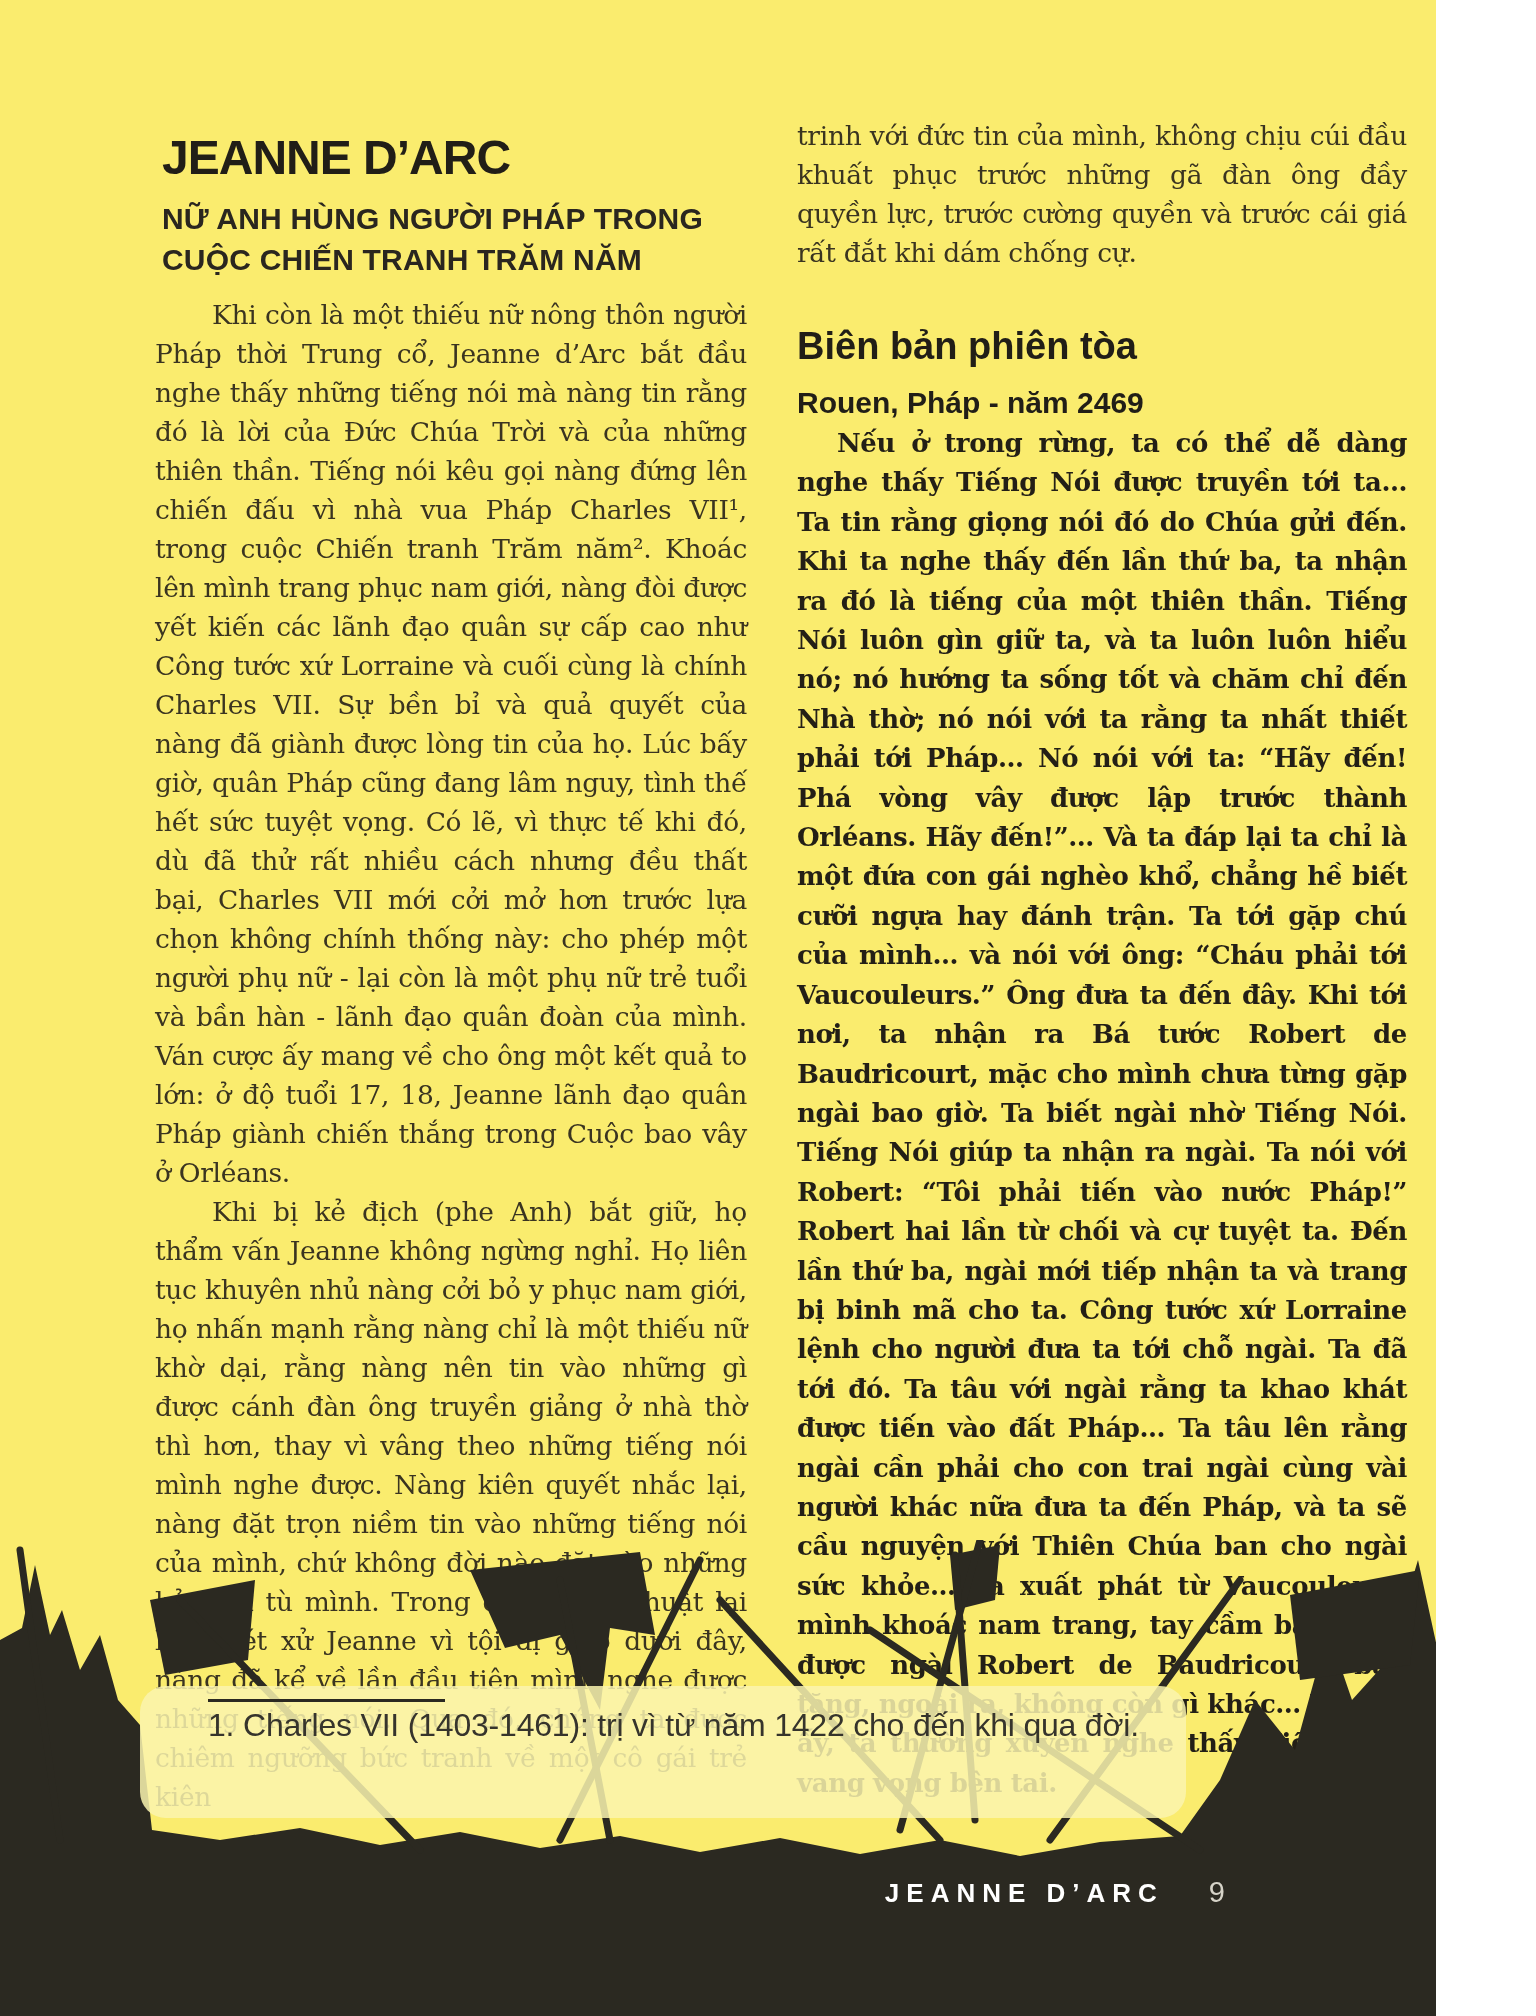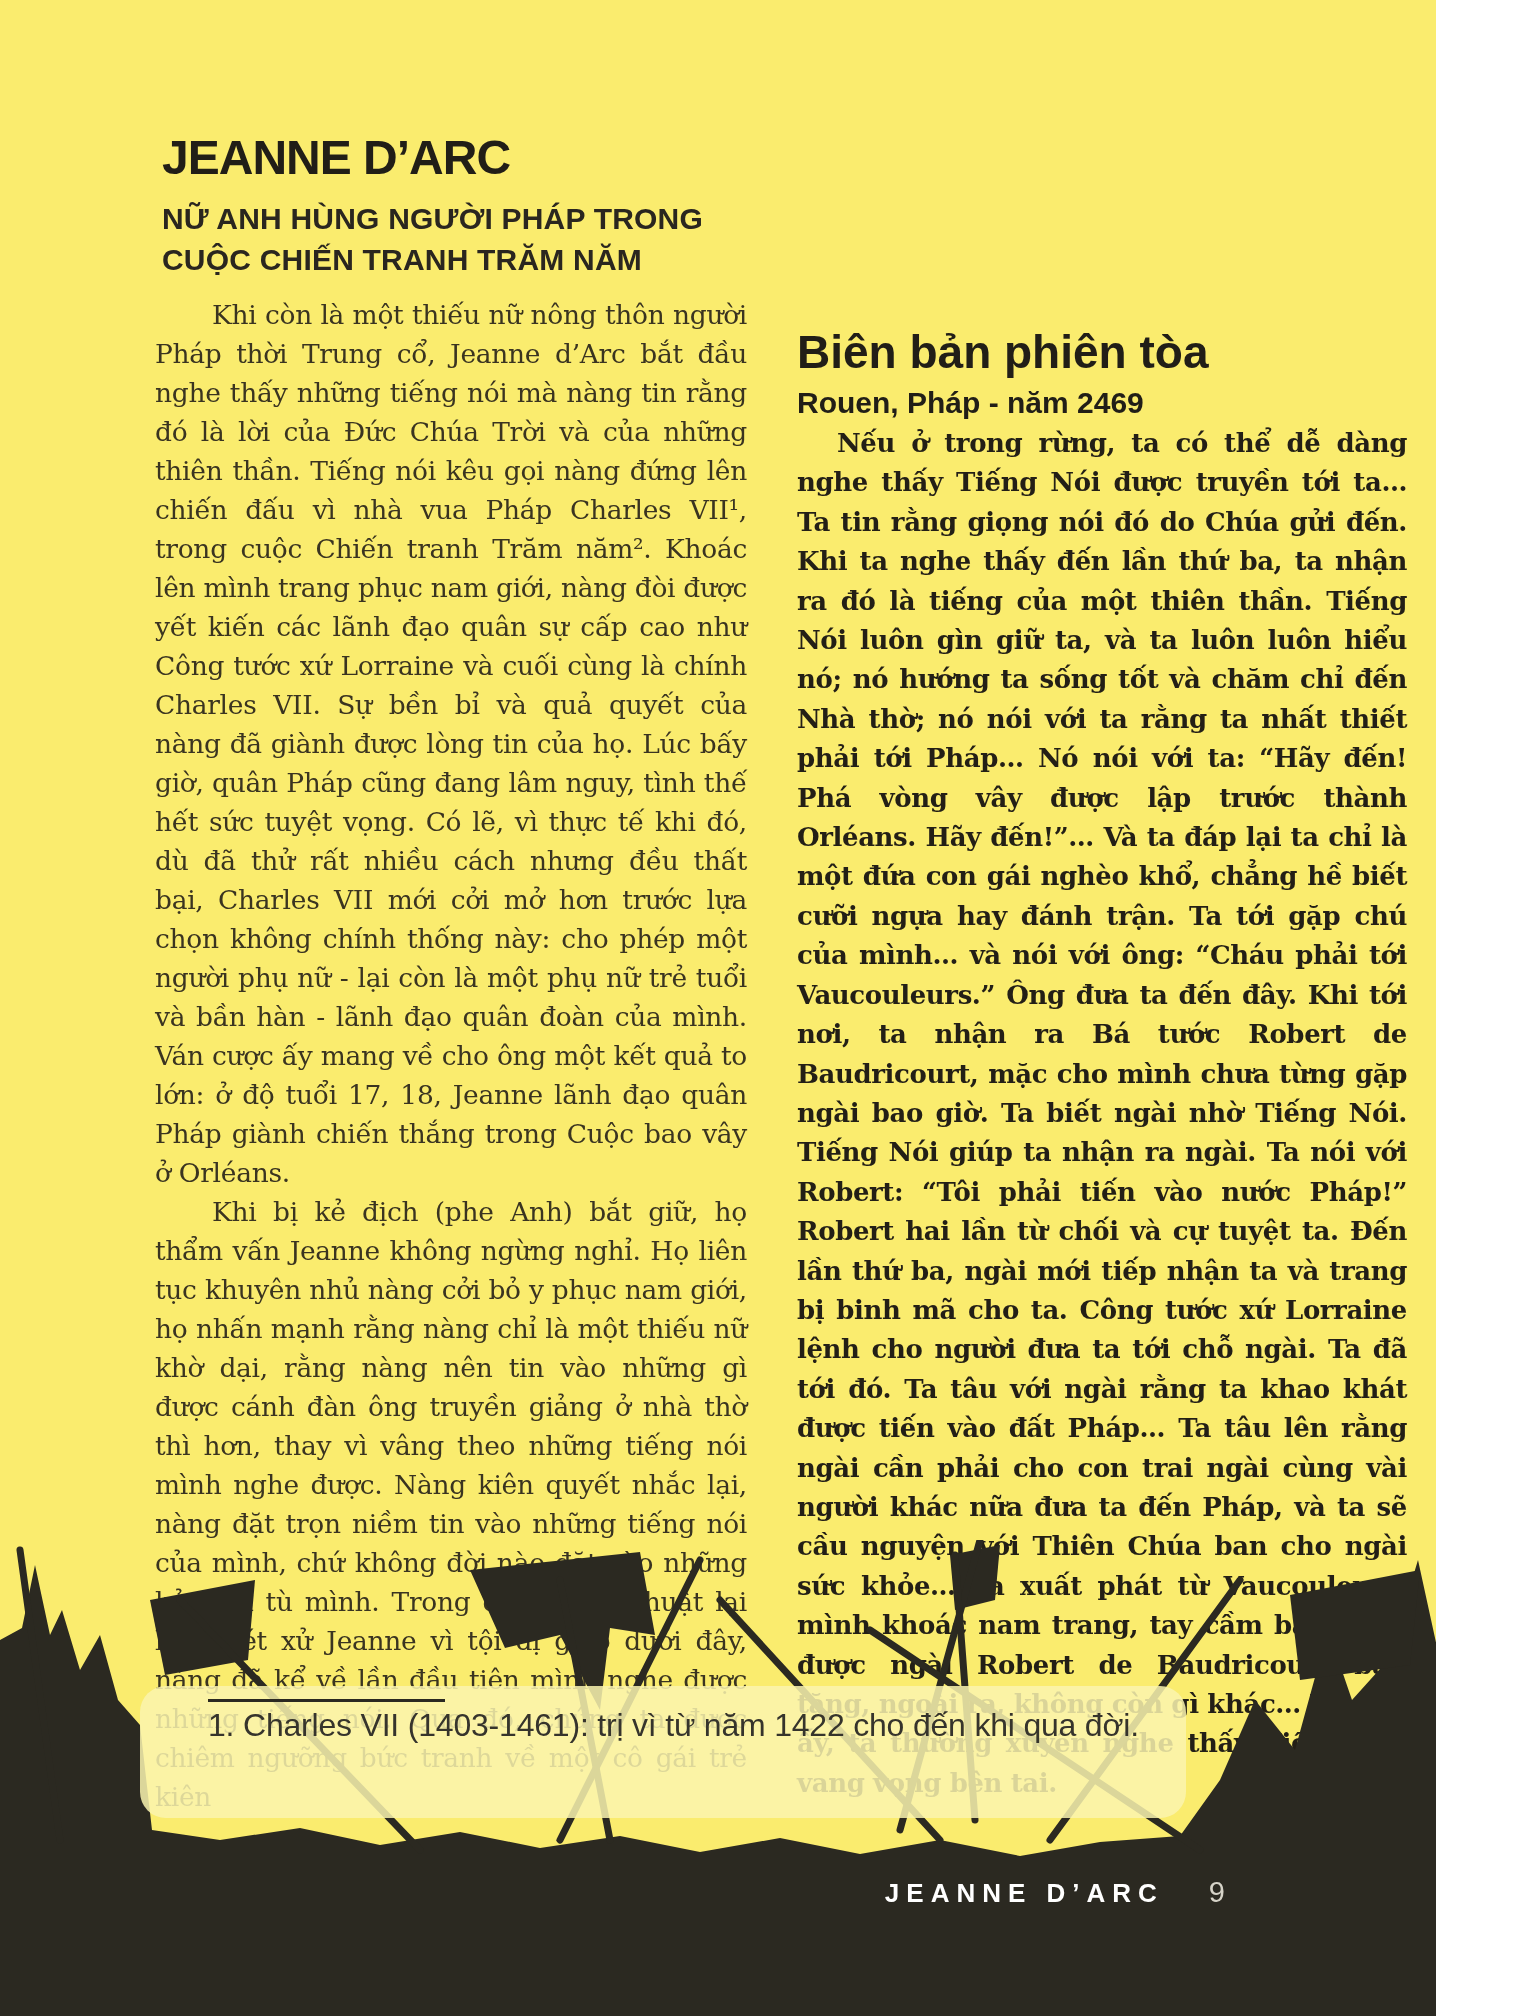--- a/index.html
+++ b/index.html
@@ -36,21 +36,21 @@
     font-family:"DejaVu Serif","Liberation Serif",serif;
     font-size:26.5px;line-height:39px;letter-spacing:-0.3px;
     color:var(--body-ink);
   }
   .col-left{left:155px;top:283px;width:592px;margin-top:12px;}
   .col-left p{text-indent:57px;}
   .col-right-cont{left:797px;top:116px;width:610px;}
   .section-heading{
     position:absolute;left:797px;top:325px;
     font-family:"Liberation Sans",sans-serif;font-weight:bold;
-    font-size:46px;color:var(--heading-ink);
+    font-size:38px;color:var(--heading-ink);
   }
   .section-subheading{
     position:absolute;left:797px;top:386px;
     font-family:"Liberation Sans",sans-serif;font-weight:bold;
     font-size:30px;color:var(--heading-ink);
   }
   .transcript{
     left:797px;top:424px;width:610px;
     font-family:"DejaVu Serif","Liberation Serif",serif;
     font-weight:bold;font-size:26px;line-height:39.4px;letter-spacing:-0.4px;
@@ -99,20 +99,21 @@
   <div class="page-subtitle">
     <div>NỮ ANH HÙNG NGƯỜI PHÁP TRONG</div>
     <div>CUỘC CHIẾN TRANH TRĂM NĂM</div>
   </div>
 
   <div class="col col-left body-serif">
     <p>Khi còn là một thiếu nữ nông thôn người Pháp thời Trung cổ, Jeanne d’Arc bắt đầu nghe thấy những tiếng nói mà nàng tin rằng đó là lời của Đức Chúa Trời và của những thiên thần. Tiếng nói kêu gọi nàng đứng lên chiến đấu vì nhà vua Pháp Charles VII¹, trong cuộc Chiến tranh Trăm năm². Khoác lên mình trang phục nam giới, nàng đòi được yết kiến các lãnh đạo quân sự cấp cao như Công tước xứ Lorraine và cuối cùng là chính Charles VII. Sự bền bỉ và quả quyết của nàng đã giành được lòng tin của họ. Lúc bấy giờ, quân Pháp cũng đang lâm nguy, tình thế hết sức tuyệt vọng. Có lẽ, vì thực tế khi đó, dù đã thử rất nhiều cách nhưng đều thất bại, Charles VII mới cởi mở hơn trước lựa chọn không chính thống này: cho phép một người phụ nữ - lại còn là một phụ nữ trẻ tuổi và bần hàn - lãnh đạo quân đoàn của mình. Ván cược ấy mang về cho ông một kết quả to lớn: ở độ tuổi 17, 18, Jeanne lãnh đạo quân Pháp giành chiến thắng trong Cuộc bao vây ở Orléans.</p>
     <p>Khi bị kẻ địch (phe Anh) bắt giữ, họ thẩm vấn Jeanne không ngừng nghỉ. Họ liên tục khuyên nhủ nàng cởi bỏ y phục nam giới, họ nhấn mạnh rằng nàng chỉ là một thiếu nữ khờ dại, rằng nàng nên tin vào những gì được cánh đàn ông truyền giảng ở nhà thờ thì hơn, thay vì vâng theo những tiếng nói mình nghe được. Nàng kiên quyết nhắc lại, nàng đặt trọn niềm tin vào những tiếng nói của mình, chứ không đời nào đặt vào những kẻ cầm tù mình. Trong đoạn trích thuật lại buổi xét xử Jeanne vì tội dị giáo dưới đây, nàng đã kể về lần đầu tiên mình nghe được những tiếng nói. Qua đó, chúng ta được chiêm ngưỡng bức tranh về một cô gái trẻ kiên</p>
   </div>
 
+  <div class="col col-right-cont body-serif">trinh với đức tin của mình, không chịu cúi đầu khuất phục trước những gã đàn ông đầy quyền lực, trước cường quyền và trước cái giá rất đắt khi dám chống cự.</div>
 
   <h2 class="section-heading">Biên bản phiên tòa</h2>
 
   <h3 class="section-subheading">Rouen, Pháp - năm 2469</h3>
 
   <div class="col transcript">
     <p>Nếu ở trong rừng, ta có thể dễ dàng nghe thấy Tiếng Nói được truyền tới ta… Ta tin rằng giọng nói đó do Chúa gửi đến. Khi ta nghe thấy đến lần thứ ba, ta nhận ra đó là tiếng của một thiên thần. Tiếng Nói luôn gìn giữ ta, và ta luôn luôn hiểu nó; nó hướng ta sống tốt và chăm chỉ đến Nhà thờ; nó nói với ta rằng ta nhất thiết phải tới Pháp… Nó nói với ta: “Hãy đến! Phá vòng vây được lập trước thành Orléans. Hãy đến!”… Và ta đáp lại ta chỉ là một đứa con gái nghèo khổ, chẳng hề biết cưỡi ngựa hay đánh trận. Ta tới gặp chú của mình… và nói với ông: “Cháu phải tới Vaucouleurs.” Ông đưa ta đến đây. Khi tới nơi, ta nhận ra Bá tước Robert de Baudricourt, mặc cho mình chưa từng gặp ngài bao giờ. Ta biết ngài nhờ Tiếng Nói. Tiếng Nói giúp ta nhận ra ngài. Ta nói với Robert: “Tôi phải tiến vào nước Pháp!” Robert hai lần từ chối và cự tuyệt ta. Đến lần thứ ba, ngài mới tiếp nhận ta và trang bị binh mã cho ta. Công tước xứ Lorraine lệnh cho người đưa ta tới chỗ ngài. Ta đã tới đó. Ta tâu với ngài rằng ta khao khát được tiến vào đất Pháp… Ta tâu lên rằng ngài cần phải cho con trai ngài cùng vài người khác nữa đưa ta đến Pháp, và ta sẽ cầu nguyện với Thiên Chúa ban cho ngài sức khỏe… Ta xuất phát từ Vaucouleurs, mình khoác nam trang, tay cầm bảo kiếm được ngài Robert de Baudricourt ban tặng, ngoài ra, không còn gì khác… Từ dạo ấy, ta thường xuyên nghe thấy Tiếng Nói vang vọng bên tai.</p>
   </div>
 
   <svg class="silhouette" viewBox="0 0 1536 476" preserveAspectRatio="none">

